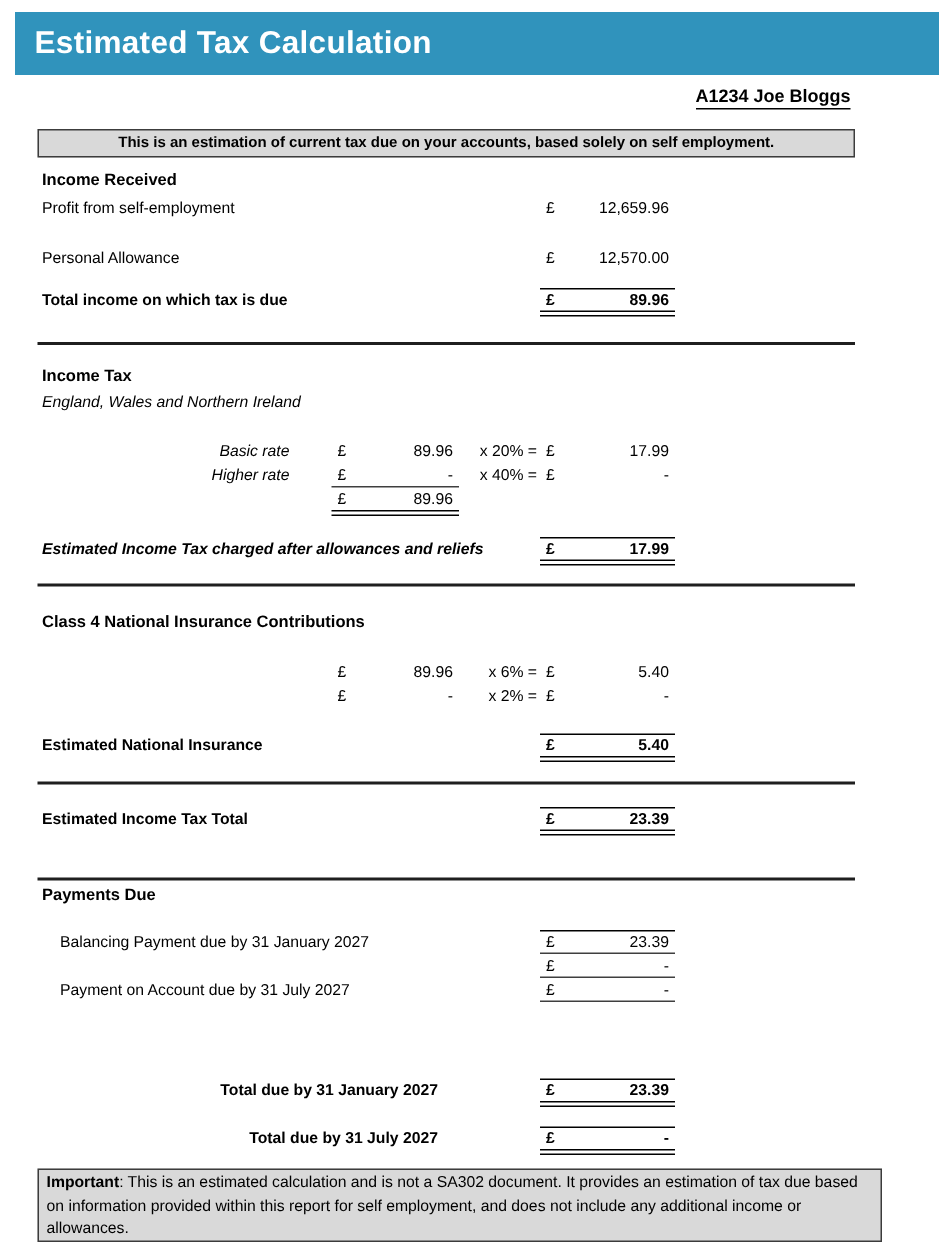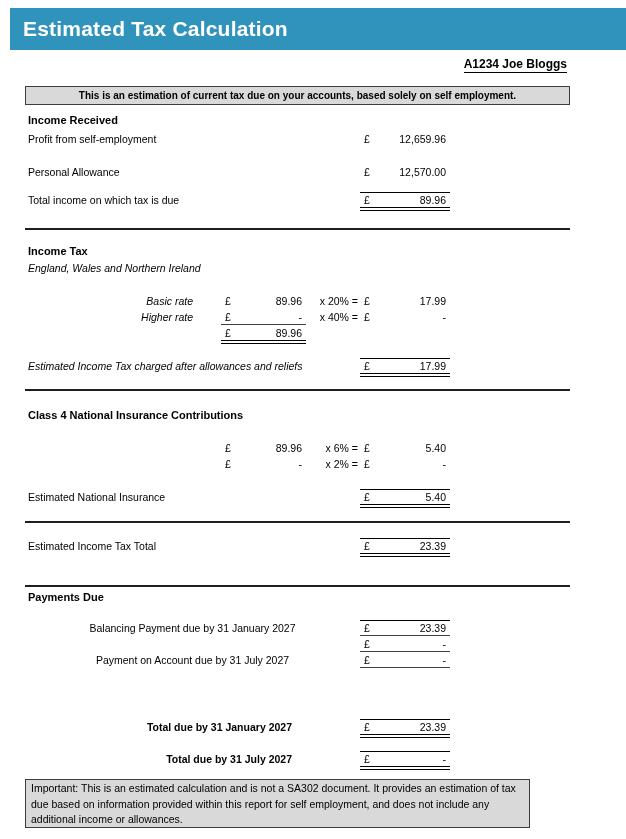--- a/index.html
+++ b/index.html
@@ -27,41 +27,41 @@
     position:absolute;top:86px;left:25px;width:545px;height:19px;box-sizing:border-box;
     background:var(--notice-bg,#D9D9D9);border:1.5px solid #3c3c3c;
     display:flex;align-items:center;justify-content:center;
     font-size:10px;font-weight:bold;
   }
 
   
   .row{position:absolute;left:0;width:561px;height:16px;font-size:10.5px;line-height:16px;}
   .lbl{position:absolute;left:28px;white-space:nowrap;}
   .ratelbl{position:absolute;left:90px;width:103px;text-align:right;white-space:nowrap;font-style:italic;}
-  .paylbl{position:absolute;left:40px;width:305px;text-align:center;white-space:nowrap;}
+  .paylbl{position:absolute;left:40px;width:305px;white-space:nowrap;}
   .totlbl{position:absolute;left:28px;width:264px;text-align:right;font-weight:bold;white-space:nowrap;}
   .mult{position:absolute;left:308px;width:50px;text-align:right;white-space:nowrap;}
 
   .cell{
     position:absolute;display:flex;justify-content:space-between;align-items:center;
     box-sizing:border-box;padding:0 4px;height:16px;
   }
   .cell.mid{left:221px;width:85px;}
   .cell.right{left:360px;width:90px;}
   .bt{border-top:1.2px solid #000;}
   .bb{border-bottom:1.4px solid #3f3f3f;}
   .bdbl{border-bottom:4px double #000;height:19px;}
-  .b{font-weight:normal;}
+  .b{font-weight:bold;}
   .i{font-style:italic;}
   .h{font-weight:bold;font-size:11px;}
 
   .divider{position:absolute;left:25px;width:545px;height:0;border-top:2px solid #1f1f1f;}
 
   .important-box{
-    position:absolute;top:779px;left:25px;width:505px;height:49px;box-sizing:border-box;
+    position:absolute;top:779px;left:25px;width:563px;height:49px;box-sizing:border-box;
     background:var(--important-bg,#D9D9D9);border:1.5px solid #3c3c3c;
     padding:1px 5px;font-size:10.5px;line-height:15.5px;
   }
 </style>
 </head>
 <body>
 
 <div class="page">
 
   <div class="header-bar">

